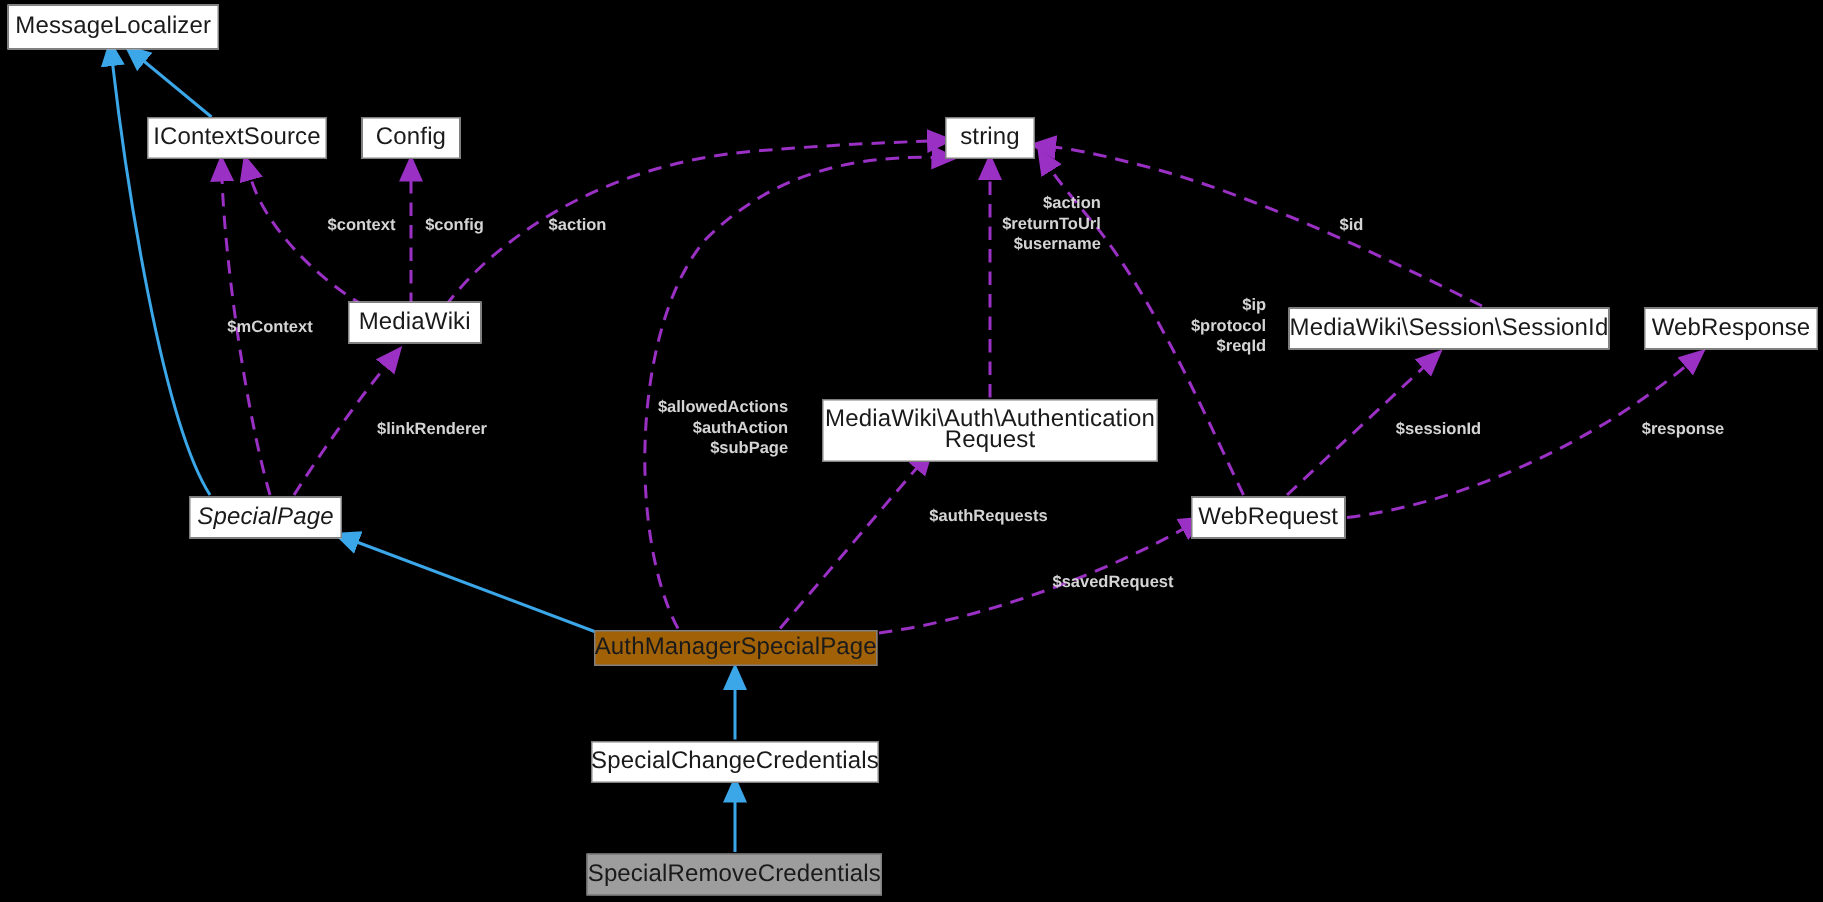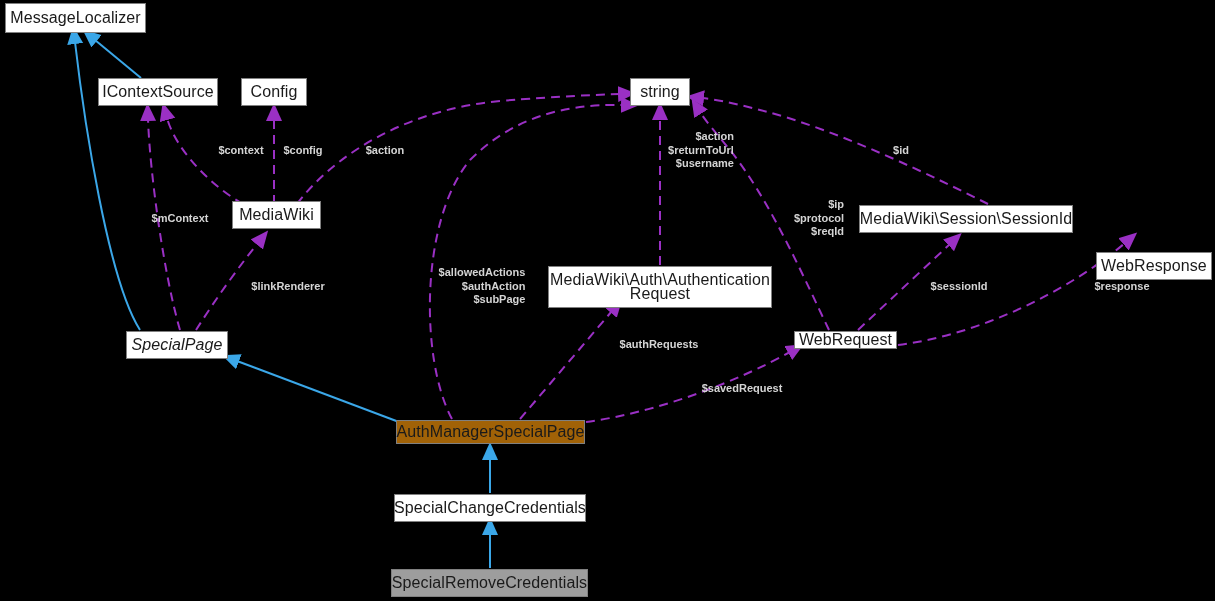--- a/index.html
+++ b/index.html
@@ -93,25 +93,25 @@
     </g>
   </svg>
 
   <div id="nodes-layer">
       <div class="node-box" style="left: 5px; top: 3px; width: 141px; height: 30px; background: rgb(255, 255, 255); border-color: rgb(128, 128, 128);"><span>MessageLocalizer</span></div>
       <div class="node-box" style="left: 98px; top: 78px; width: 120px; height: 28px; background: rgb(255, 255, 255); border-color: rgb(128, 128, 128);"><span>IContextSource</span></div>
       <div class="node-box" style="left: 241px; top: 78px; width: 66px; height: 28px; background: rgb(255, 255, 255); border-color: rgb(128, 128, 128);"><span>Config</span></div>
       <div class="node-box" style="left: 630px; top: 78px; width: 60px; height: 28px; background: rgb(255, 255, 255); border-color: rgb(128, 128, 128);"><span>string</span></div>
       <div class="node-box" style="left: 232px; top: 201px; width: 89px; height: 28px; background: rgb(255, 255, 255); border-color: rgb(128, 128, 128);"><span>MediaWiki</span></div>
       <div class="node-box" style="left: 859px; top: 205px; width: 214px; height: 28px; background: rgb(255, 255, 255); border-color: rgb(128, 128, 128);"><span>MediaWiki\Session\SessionId</span></div>
-      <div class="node-box" style="left: 1096px; top: 205px; width: 116px; height: 28px; background: rgb(255, 255, 255); border-color: rgb(128, 128, 128); margin-top: 47px;"><span>WebResponse</span></div>
+      <div class="node-box" style="left: 1096px; top: 205px; width: 116px; height: 28px; background: rgb(255, 255, 255); border-color: rgb(128, 128, 128);"><span>WebResponse</span></div>
       <div class="node-box" style="left: 548px; top: 266px; width: 224px; height: 42px; background: rgb(255, 255, 255); border-color: rgb(128, 128, 128);"><span>MediaWiki\Auth\Authentication
 Request</span></div>
       <div class="node-box" style="left: 126px; top: 331px; width: 102px; height: 28px; background: rgb(255, 255, 255); border-color: rgb(128, 128, 128); font-style: italic;"><span>SpecialPage</span></div>
-      <div class="node-box" style="left: 794px; top: 331px; width: 103px; height: 18px; background: rgb(255, 255, 255); border-color: rgb(128, 128, 128);"><span>WebRequest</span></div>
+      <div class="node-box" style="left: 794px; top: 331px; width: 103px; height: 28px; background: rgb(255, 255, 255); border-color: rgb(128, 128, 128);"><span>WebRequest</span></div>
       <div class="node-box" style="left: 396px; top: 420px; width: 189px; height: 24px; background: #a16207; border-color: rgb(128, 128, 128);"><span>AuthManagerSpecialPage</span></div>
       <div class="node-box" style="left: 394px; top: 494px; width: 192px; height: 28px; background: rgb(255, 255, 255); border-color: rgb(128, 128, 128);"><span>SpecialChangeCredentials</span></div>
       <div class="node-box highlight" style="left: 391px; top: 569px; width: 197px; height: 28px; background: rgb(157, 157, 157); border-color: rgb(128, 128, 128);"><span>SpecialRemoveCredentials</span></div>
     </div>
   <div id="labels-layer">
       <div class="edge-label" style="left: 241px; top: 151px; color: rgb(212, 212, 212);">$context</div>
       <div class="edge-label" style="left: 303px; top: 151px; color: rgb(212, 212, 212);">$config</div>
       <div class="edge-label" style="left: 385px; top: 151px; color: rgb(212, 212, 212);">$action</div>
       <div class="edge-label" style="left: 901px; top: 151px; color: rgb(212, 212, 212);">$id</div>
       <div class="edge-label" style="left: 701px; top: 150px; color: rgb(212, 212, 212);">$action

